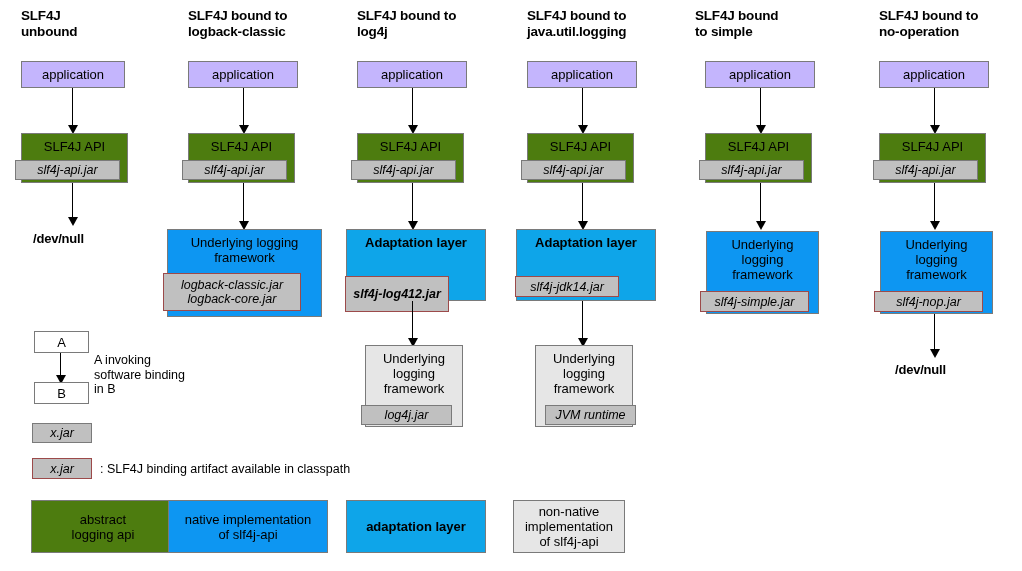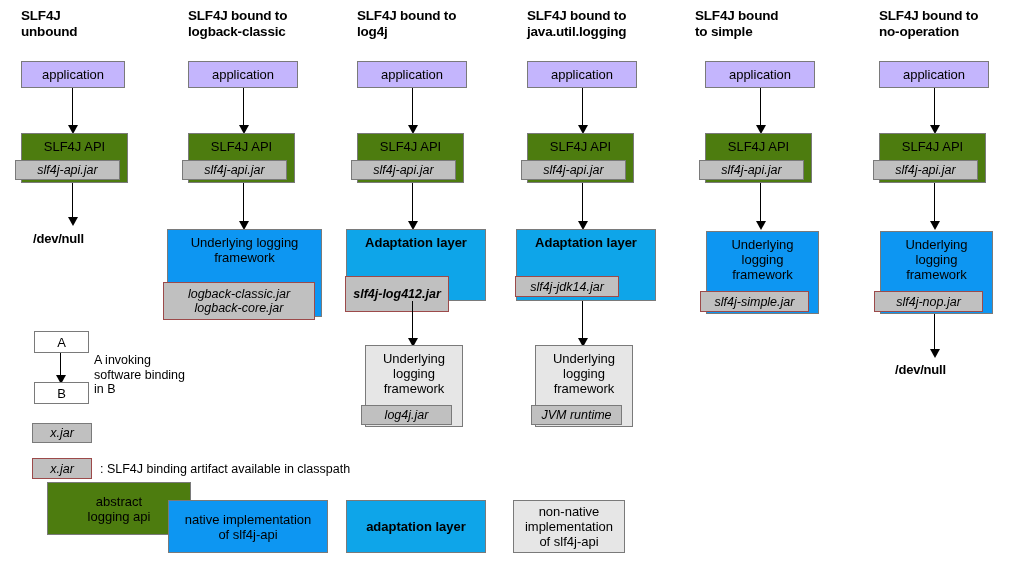--- a/index.html
+++ b/index.html
@@ -114,21 +114,21 @@
   </div>
   <div class="jar" style="left:182px;top:160px;width:105px;height:20px;">slf4j-api.jar</div>
   <div class="arrow" style="left:243px;top:183px;height:48px;">
     <div class="shaft" style="height:39px;"></div>
       <div class="head" style="top:38px;"></div>
   </div>
   <div class="box box-native box-top-label" style="left:167px;top:229px;width:155px;height:88px;">
     <span class="box-label">Underlying logging
 framework</span>
   </div>
-  <div class="jar jar-binding" style="left:163px;top:273px;width:152px;height:38px;margin-top:9px;">logback-classic.jar
+  <div class="jar jar-binding" style="left:163px;top:273px;width:138px;height:38px;">logback-classic.jar
 logback-core.jar</div>
 
   <div class="box box-green" style="left:357px;top:61px;width:110px;height:27px;">
     <span class="box-label">application</span>
   </div>
   <div class="arrow" style="left:412px;top:88px;height:46px;">
     <div class="shaft" style="height:38px;"></div>
       <div class="head" style="top:37px;"></div>
   </div>
   <div class="box box-abstract box-top-label" style="left:357px;top:133px;width:107px;height:50px;">
@@ -175,21 +175,21 @@
   <div class="jar jar-binding" style="left:515px;top:276px;width:104px;height:21px;">slf4j-jdk14.jar</div>
   <div class="arrow" style="left:582px;top:301px;height:46px;">
     <div class="shaft" style="height:38px;"></div>
       <div class="head" style="top:37px;"></div>
   </div>
   <div class="box box-nonnative box-top-label" style="left:535px;top:345px;width:98px;height:82px;">
     <span class="box-label">Underlying
 logging
 framework</span>
   </div>
-  <div class="jar" style="left:531px;top:405px;width:91px;height:20px;">JVM runtime</div>
+  <div class="jar" style="left:545px;top:405px;width:91px;height:20px;">JVM runtime</div>
 
   <div class="box box-green" style="left:705px;top:61px;width:110px;height:27px;">
     <span class="box-label">application</span>
   </div>
   <div class="arrow" style="left:760px;top:88px;height:46px;">
     <div class="shaft" style="height:38px;"></div>
       <div class="head" style="top:37px;"></div>
   </div>
   <div class="box box-abstract box-top-label" style="left:705px;top:133px;width:107px;height:50px;">
     <span class="box-label">SLF4J API</span>
@@ -245,21 +245,21 @@
   </div>
   <div class="txt" style="left:94px;top:353px;font-size:12.5px;line-height:14.5px;">A invoking
 software binding
 in B</div>
 
   <div class="jar" style="left:32px;top:423px;width:60px;height:20px;">x.jar</div>
 
   <div class="jar jar-binding" style="left:32px;top:458px;width:60px;height:21px;">x.jar</div>
   <div class="legend-txt" style="left:100px;top:462px;">: SLF4J binding artifact available in classpath</div>
 
-  <div class="box box-abstract" style="left:31px;top:482px;width:144px;height:53px;margin-left:16px;">
+  <div class="box box-abstract" style="left:31px;top:500px;width:144px;height:53px;">
     <span class="box-label">abstract
 logging api</span>
   </div>
   <div class="box box-native" style="left:168px;top:500px;width:160px;height:53px;">
     <span class="box-label">native implementation
 of slf4j-api</span>
   </div>
   <div class="box box-adapt" style="left:346px;top:500px;width:140px;height:53px;">
     <span class="box-label">adaptation layer</span>
   </div>

